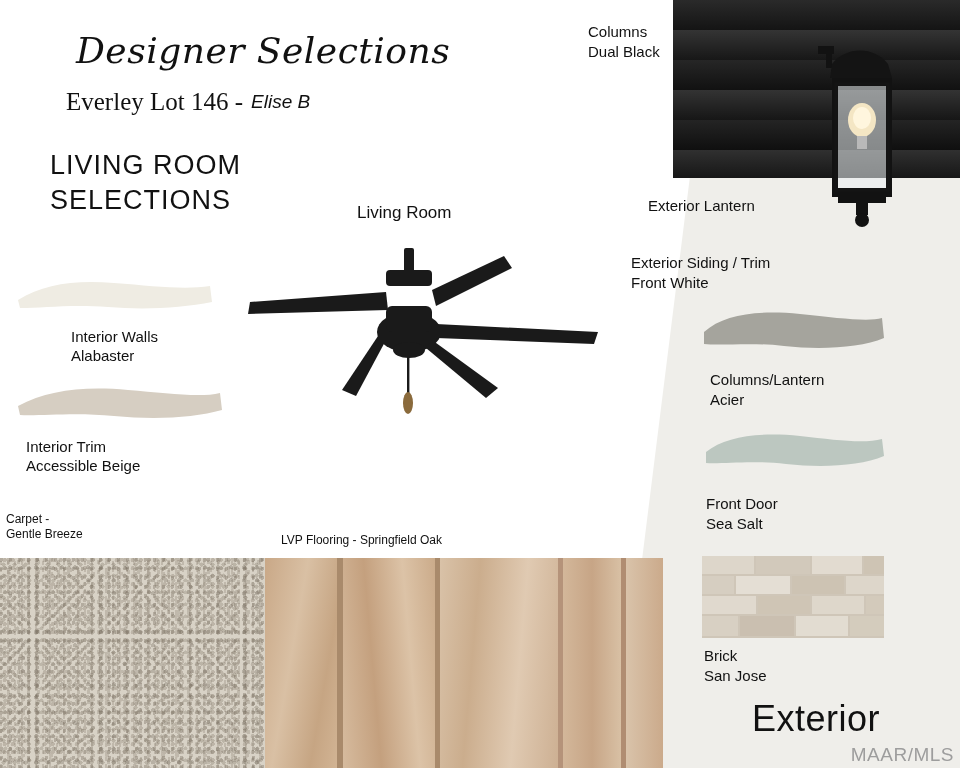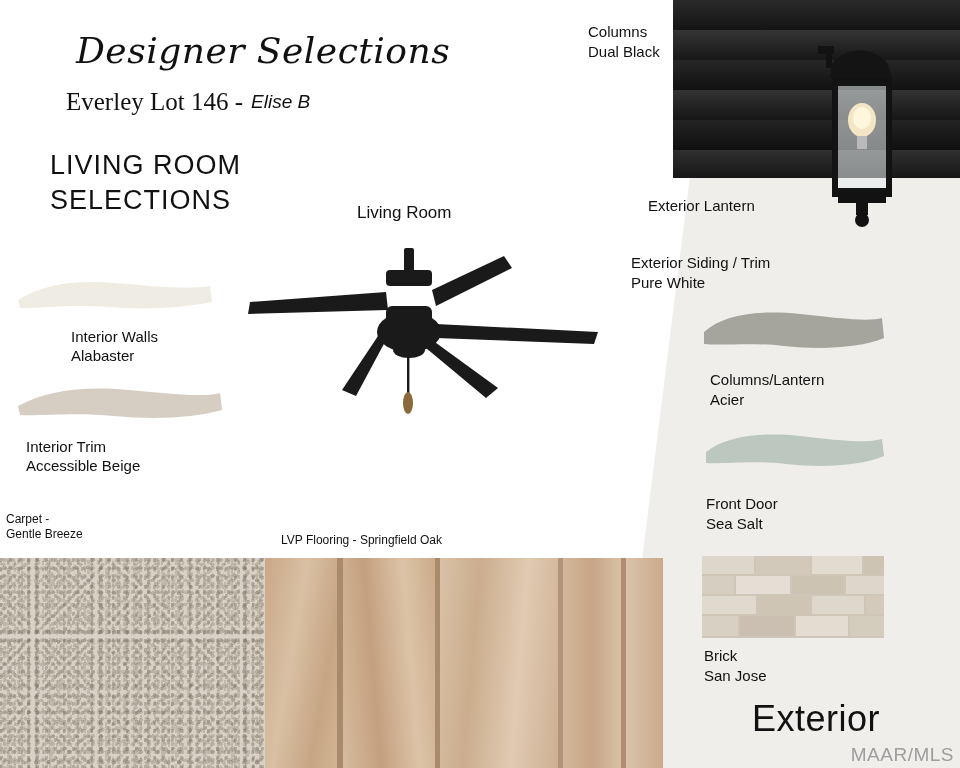--- a/index.html
+++ b/index.html
@@ -233,21 +233,21 @@
       </g>
       <g stroke="#141414" stroke-width="3" fill="none">
         <rect x="24" y="46" width="52" height="106"></rect>
       </g>
     </svg>
   </div>
   <div class="right-label" style="left:648px; top:196px;">Exterior Lantern</div>
 
   <div class="right-label" style="left:631px; top:253px;">
     <span>Exterior Siding / Trim</span><br>
-    <span>Pure White</span>
+    <span>Front White</span>
   </div>
 
   <div class="swatch" style="left:696px; top:306px; width:192px; height:48px;">
     <svg class="blob" viewBox="0 0 192 48" preserveAspectRatio="none">
       <path d="M8,26 C28,8 62,4 104,8 C142,12 172,16 186,12 L188,32 C164,42 124,44 88,40 C54,36 26,40 8,38 Z" fill="#a5a49d"></path>
     </svg>
   </div>
   <div class="right-label" style="left:710px; top:370px;">
     <span>Columns/Lantern</span><br>
     <span>Acier</span>

